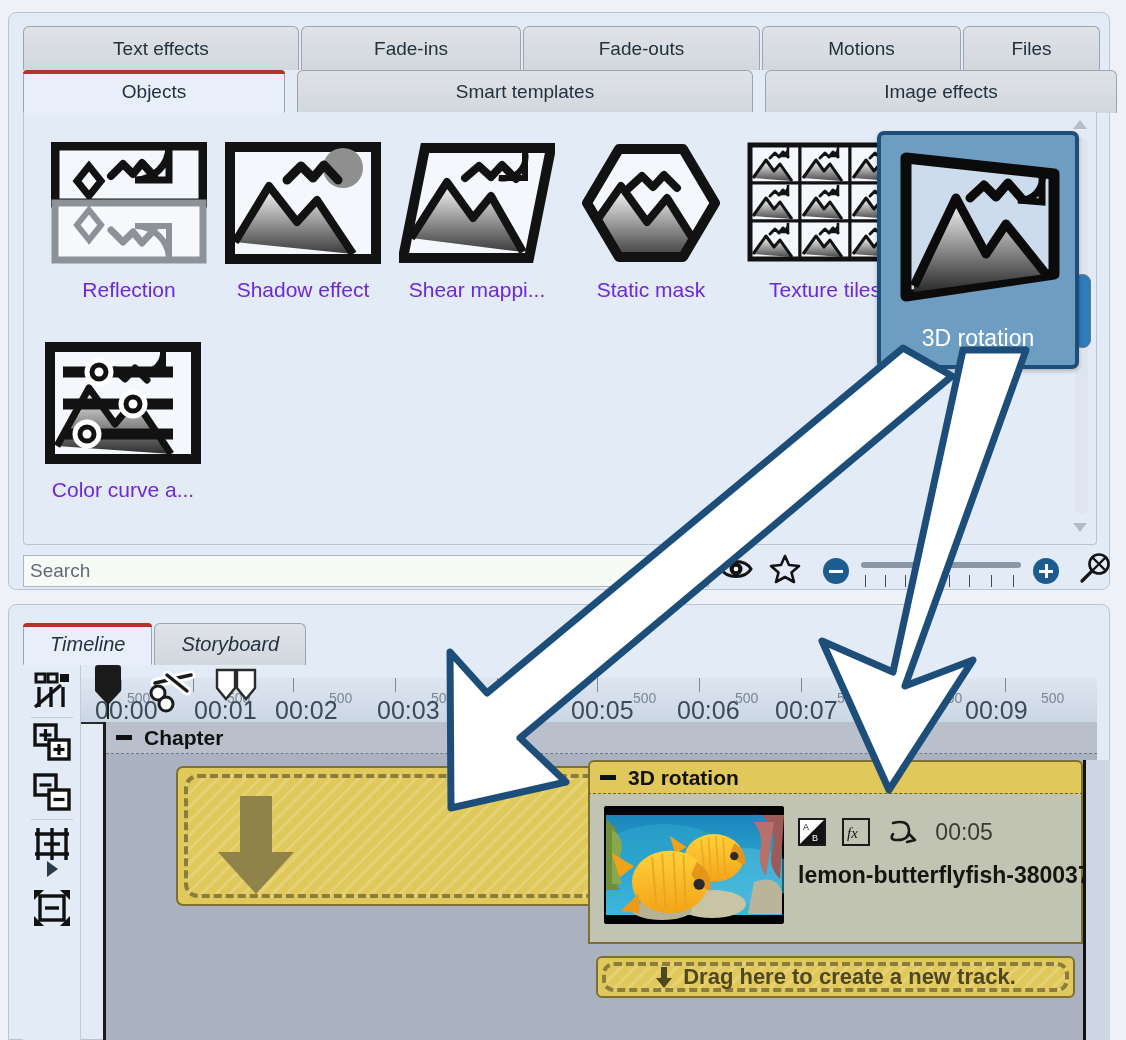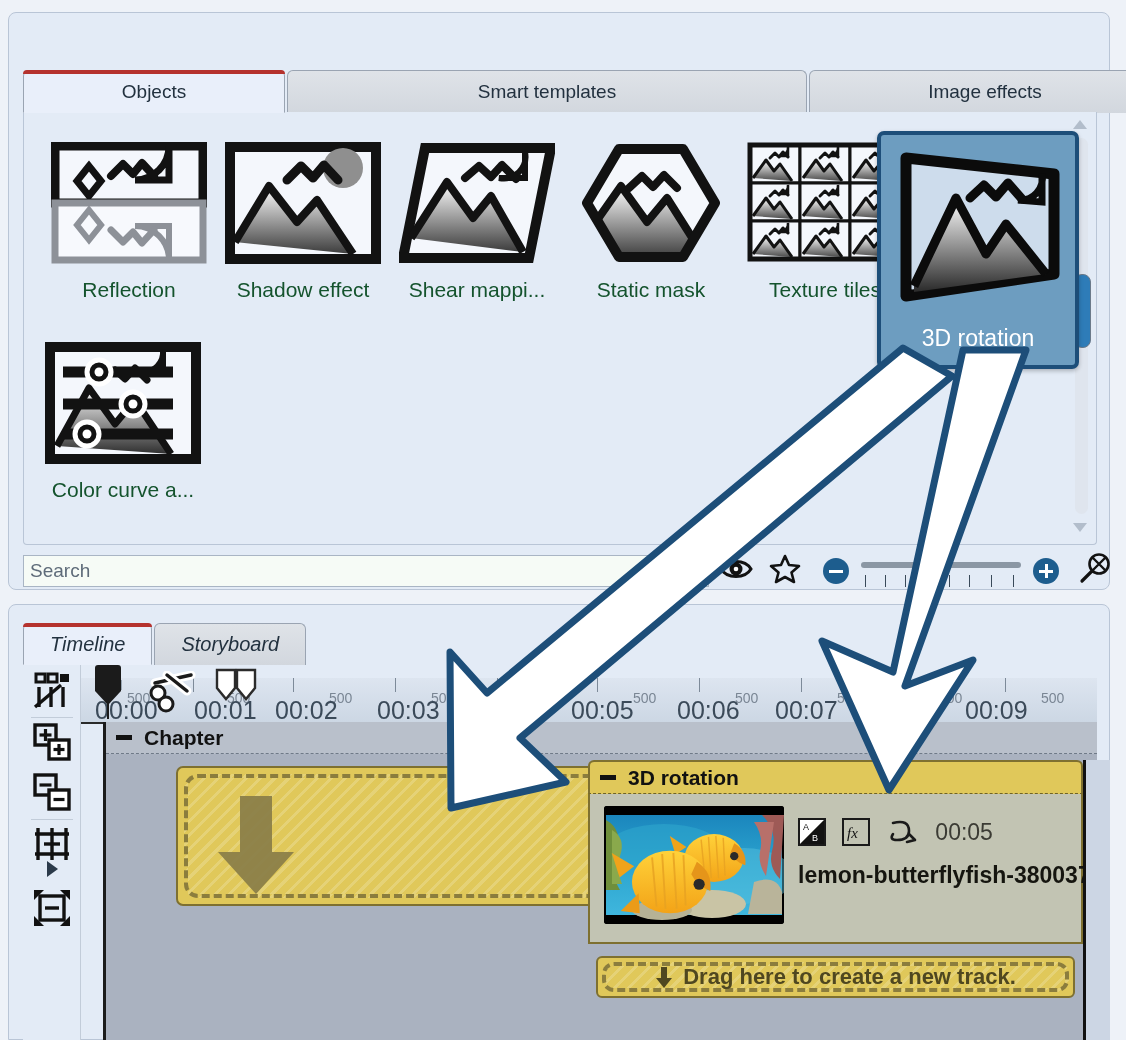--- a/index.html
+++ b/index.html
@@ -31,21 +31,21 @@
   }
 
   
   .tabrow2{position:absolute;left:14px;top:57px;height:43px;display:flex;}
   .tab-sub{
     position:relative;height:43px;
     background:linear-gradient(180deg,#dfe3e8 0%,#d2d7de 100%);
     border:1px solid #9aa4b2;border-bottom:none;
     border-radius:6px 6px 0 0;
     display:flex;align-items:center;justify-content:center;
-    font-size:19px;color:#22313f;margin-right:2px;
+    font-size:19px;color:#22313f;margin-right:12px;
     box-sizing:border-box;
   }
   .tab-sub.active{
     background:#e9effa;border-color:#9aa4b2;border-bottom:1px solid #e9effa;
     z-index:4;
   }
   .tab-sub.active .redbar{
     position:absolute;left:-1px;right:-1px;top:-1px;height:4px;
     background:#b5322e;border-radius:5px 5px 0 0;
   }
@@ -57,21 +57,21 @@
     box-sizing:border-box;border-radius:0 0 4px 4px;
   }
   .obj-grid{position:absolute;left:0;top:0;width:1050px;height:400px;}
   .obj-cell{position:absolute;width:174px;height:200px;}
   .obj-thumb{
     position:absolute;left:50%;transform:translateX(-50%);top:22px;
     width:156px;height:122px;
   }
   .obj-label{
     position:absolute;left:0;right:0;top:158px;text-align:center;
-    font-size:21px;color:#14532d;white-space:nowrap;overflow:hidden;
+    font-size:21px;color:#6d28d9;white-space:nowrap;overflow:hidden;
   }
 
   .sel-box{
     position:absolute;left:868px;top:118px;width:202px;height:238px;
     background:#6d9dc0;border:4px solid #1d4e79;border-radius:7px;
     box-sizing:border-box;z-index:30;
     box-shadow:0 2px 4px rgba(0,0,0,.25);
   }
   .sel-box .sel-thumb{position:absolute;left:13px;top:11px;width:172px;height:170px;}
   .sel-box .sel-label{
@@ -244,27 +244,44 @@
     background:#ccd6e4;border-left:3px solid #111;box-sizing:border-box;z-index:20;
   }
 </style>
 </head>
 <body>
 
 <div id="root">
 
   <div class="panel-top">
 
+    <div class="tabrow1">
+      <div class="tab-top" style="width:276px">
+        <span>Text effects</span>
+      </div>
+      <div class="tab-top" style="width:220px">
+        <span>Fade-ins</span>
+      </div>
+      <div class="tab-top" style="width:237px">
+        <span>Fade-outs</span>
+      </div>
+      <div class="tab-top" style="width:199px">
+        <span>Motions</span>
+      </div>
+      <div class="tab-top" style="width:137px">
+        <span>Files</span>
+      </div>
+    </div>
 
     <div class="tabrow2">
       <div class="tab-sub active" style="width:262px">
         <div class="redbar"></div>
         <span>Objects</span>
       </div>
-      <div class="tab-sub" style="width:520px">
+      <div class="tab-sub" style="width:456px">
         <span>Smart templates</span>
       </div>
       <div class="tab-sub" style="width:352px">
         <span>Image effects</span>
       </div>
     </div>
 
     <div class="obj-area">
 
       <div class="obj-grid">

